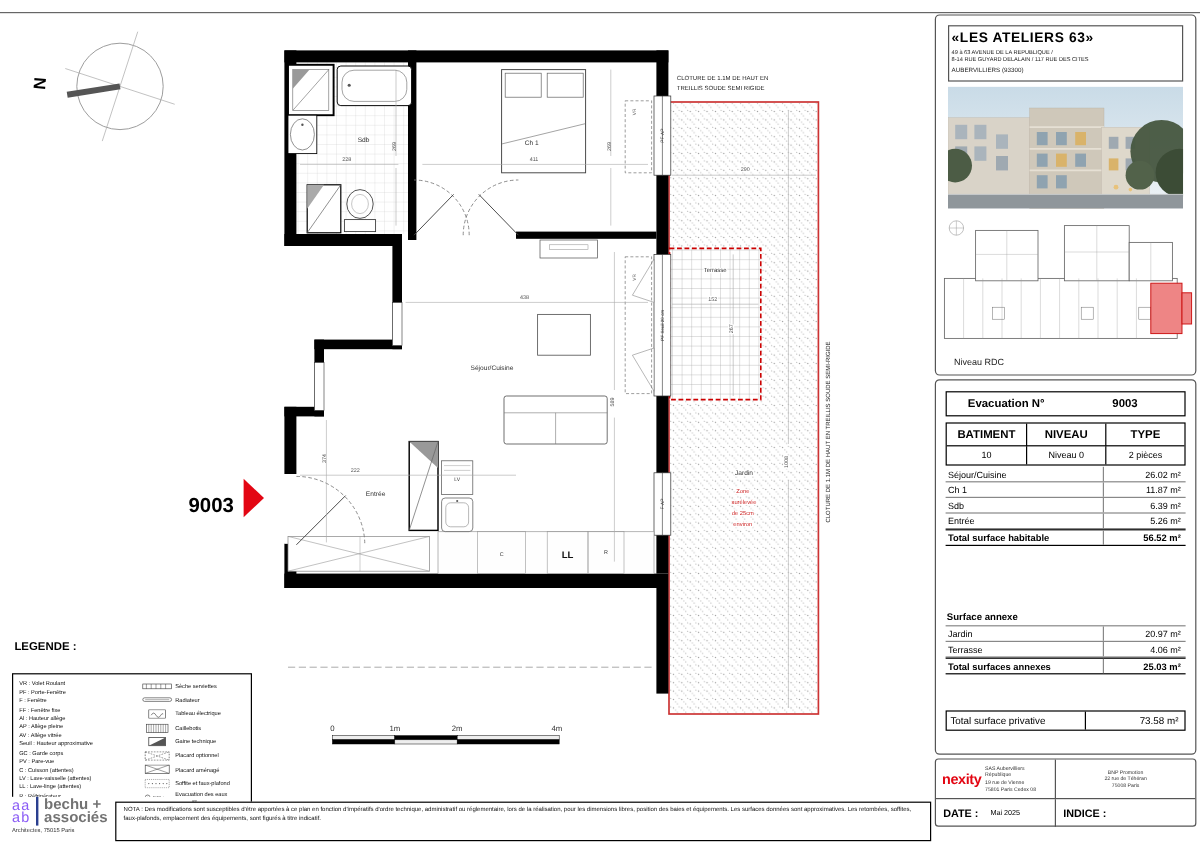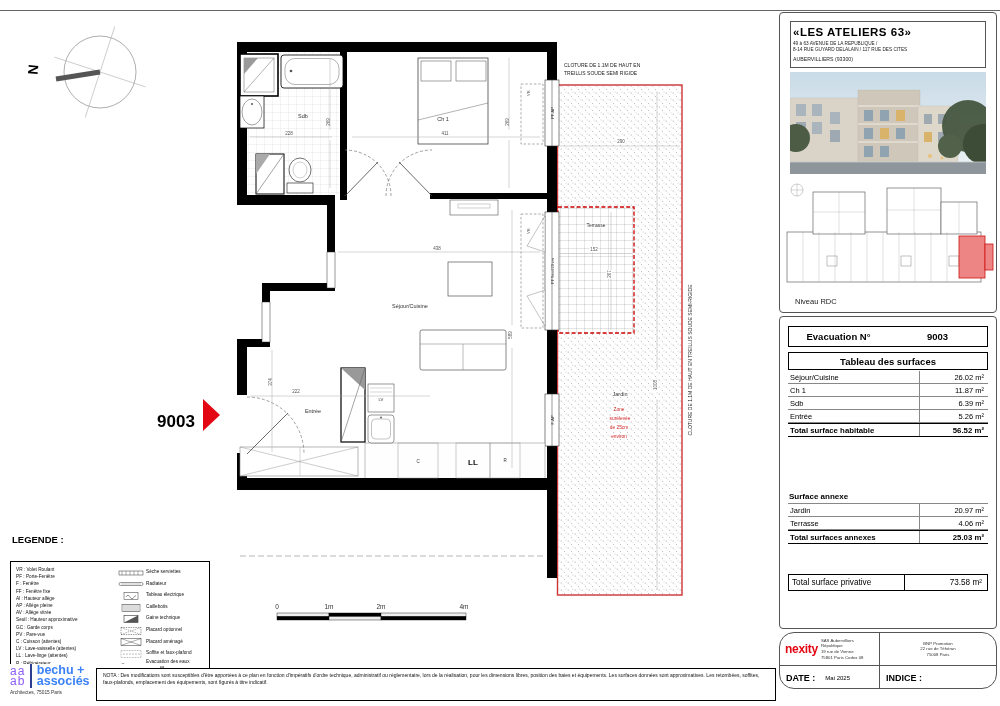--- a/index.html
+++ b/index.html
@@ -26,21 +26,21 @@
   .srow{display:flex;border-bottom:.6px solid #888;align-items:stretch}
   .srow .lab{flex:1;font-size:7.5px;padding:1.5px 2px}
   .srow .val{width:60px;border-left:.6px solid #888;font-size:7.5px;text-align:right;padding:1.5px 4px}
   .srow.total{font-weight:bold;border-top:1.3px solid #000;border-bottom:1.3px solid #000}
   .srow.total .lab,.srow.total .val{font-size:7.8px}
   .sa-title{font-weight:bold;font-size:8px;margin:55px 0 2px 1px}
   .privrow{margin-top:30px;border:1.3px solid #000;display:flex;font-weight:normal}
   .privrow .lab{flex:1;font-size:8.2px;padding:3px 3px}
   .privrow .val{width:72px;border-left:1.3px solid #000;font-size:8.2px;text-align:right;padding:3px 5px}
   
-  .foot{left:779px;top:632px;width:218px;height:57px;border-radius:15px}
+  .foot{left:779px;top:632px;width:218px;height:57px;border-radius:3px}
   .foot .r1{display:flex;height:32px;border-bottom:1px solid #555}
   .foot .c1{width:99px;border-right:1px solid #555;display:flex;align-items:center}
   .foot .c2{flex:1;display:flex;align-items:center;justify-content:center}
   .nexity{color:#e30613;font-weight:bold;font-size:12px;letter-spacing:-.3px;margin:0 3px 0 5px}
   .addr-sm{font-size:4.3px;line-height:1.3;color:#333;text-align:left}
   .addr-sm.center{text-align:center}
   .foot .r2{display:flex;height:23px}
   .foot .d1{width:99px;border-right:1px solid #555;display:flex;align-items:center}
   .foot .d2{flex:1;display:flex;align-items:center}
   .dlab{font-weight:bold;font-size:9px;margin-left:6px}
@@ -53,21 +53,21 @@
   .leg-left div{font-size:4.7px;line-height:7.2px;white-space:nowrap;color:#111}
   .leg-right{flex:1}
   .leg-item{display:flex;align-items:center;height:11.6px}
   .leg-ic{width:28px;flex:0 0 28px}
   .leg-lb{font-size:4.7px;line-height:1.15;color:#111}
   
   .arch{left:10px;top:664px;width:150px;background:#fff}
   .arch .row{display:flex;align-items:center}
   .glyphs{color:#8b5cf6;font-weight:normal;font-size:12px;line-height:10px;letter-spacing:1px}
   .archsep{width:1.4px;height:24px;background:#2a3f8f;margin:0 5px}
-  .archname{color:#3b82f6;font-weight:bold;font-size:12.5px;line-height:11.5px}
+  .archname{color:#737373;font-weight:bold;font-size:12.5px;line-height:11.5px}
   .archsub{font-size:4.8px;color:#333;margin-top:2px}
   .nota{left:96px;top:668px;width:680px;height:33px;border:1px solid #000;box-sizing:border-box;padding:3px 6px;font-size:5px;line-height:1.45;color:#111;background:#fff}
 </style>
 </head>
 <body>
 
 <div class="abs" style="left:0;top:10px;width:1000px;border-top:1px solid #666"></div>
 
 <svg class="abs" style="left:0;top:0" width="780" height="706" viewBox="0 0 780 706">
   <defs>
@@ -419,21 +419,28 @@
     </svg>
     <div class="keyplan-caption">Niveau RDC</div>
   </div>
 </div>
 
 <div class="box" style="left:779px;top:316px;width:218px;height:313px;padding:9px 8px;border-radius:4px">
   <div class="aptrow">
     <span>Evacuation N°</span>
     <span>9003</span>
   </div>
-  <div class="tbar">Tableau des surfaces</div>
+  <div class="bnt">
+    <div class="h">BATIMENT</div>
+    <div class="h">NIVEAU</div>
+    <div class="h">TYPE</div>
+    <div class="v">10</div>
+    <div class="v">Niveau 0</div>
+    <div class="v">2 pièces</div>
+  </div>
   <div class="stable">
     <div class="srow">
       <div class="lab">Séjour/Cuisine</div>
       <div class="val">26.02 m²</div>
     </div>
     <div class="srow">
       <div class="lab">Ch 1</div>
       <div class="val">11.87 m²</div>
     </div>
     <div class="srow">

